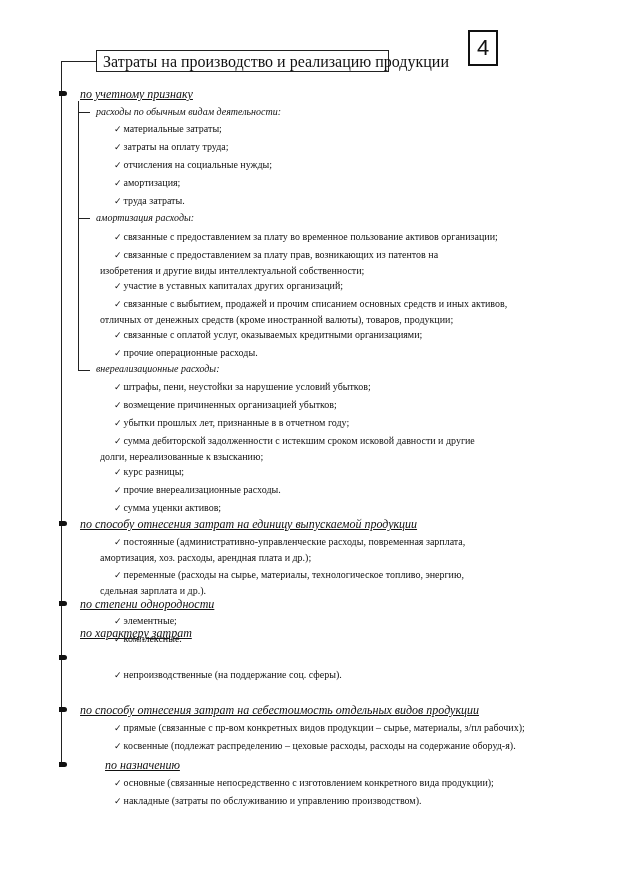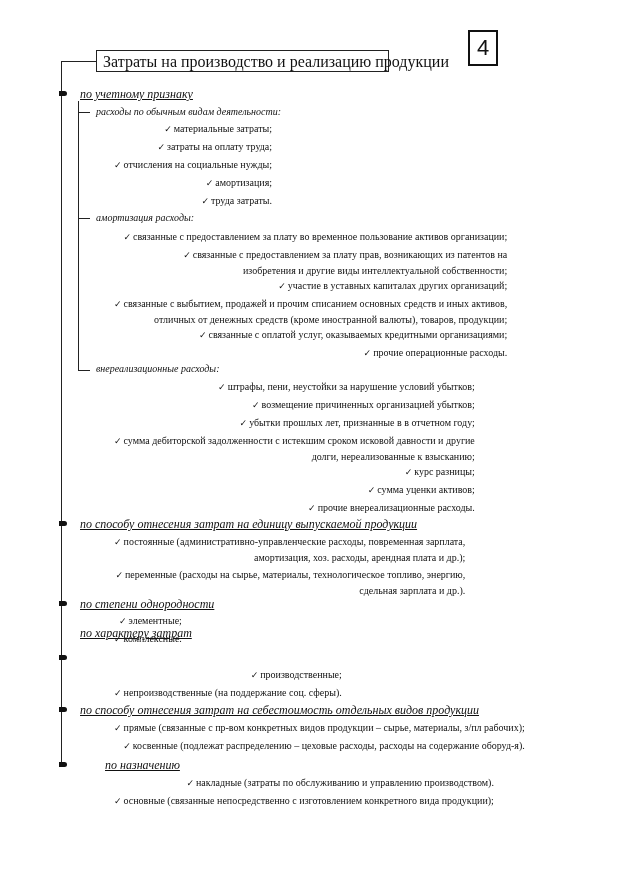--- a/index.html
+++ b/index.html
@@ -8,21 +8,21 @@
     .abs { position: absolute; }
     .title-box { left: 96px; top: 50px; width: 293px; height: 22px; border: 1px solid #222;
                  font-weight: normal; font-size: 16px; line-height: 22px; padding-left: 6px; box-sizing: border-box; white-space: nowrap; }
     .page-num { left: 468px; top: 30px; width: 30px; height: 36px; border: 2px solid #111; box-sizing: border-box;
                 font-family: "Liberation Sans", "DejaVu Sans", sans-serif; font-size: 22px; text-align: center; line-height: 32px; }
     .vline { background: #222; width: 1px; }
     .hline { background: #222; height: 1px; }
     .arrow { width: 8px; height: 5px; background: #111; border-radius: 0 3px 3px 0; }
     .cat { font-style: italic; text-decoration: underline; font-size: 12px; white-space: nowrap; }
     .sub { font-style: italic; font-size: 10px; white-space: nowrap; }
-    .item { font-size: 10px; white-space: nowrap; line-height: 15px; text-align: right; }
+    .item { font-size: 10px; white-space: nowrap; line-height: 15px; }
     .item .chk { font-family: "DejaVu Sans", sans-serif; font-size: 9px; margin-right: 2px; }
     .item .cont { display: block; margin-left: -14px; }
   </style>
 </head>
 <body>
 
 <div class="abs title-box">Затраты на производство и реализацию продукции</div>
 <div class="abs page-num">4</div>
 
 <div class="abs hline" style="left:61px;top:61px;width:35px;"></div>
@@ -59,45 +59,44 @@
   <div class="item" style="height:18px"><span class="chk">✓</span><span>прочие операционные расходы.</span></div>
 </div>
 
 <div class="abs sub" style="left:96px;top:363px;">внереализационные расходы:</div>
 <div class="abs" style="left:114px;top:379px;">
   <div class="item" style="height:18px"><span class="chk">✓</span><span>штрафы, пени, неустойки за нарушение условий убытков;</span></div>
   <div class="item" style="height:18px"><span class="chk">✓</span><span>возмещение причиненных организацией убытков;</span></div>
   <div class="item" style="height:18px"><span class="chk">✓</span><span>убытки прошлых лет, признанные в в отчетном году;</span></div>
   <div class="item"><span class="chk">✓</span><span>сумма дебиторской задолженности с истекшим сроком исковой давности и другие</span><span class="cont">долги, нереализованные к взысканию;</span></div>
   <div class="item" style="height:18px"><span class="chk">✓</span><span>курс  разницы;</span></div>
+  <div class="item" style="height:18px"><span class="chk">✓</span><span>прочие внереализационные  расходы.</span></div>
   <div class="item" style="height:18px"><span class="chk">✓</span><span>сумма уценки активов;</span></div>
-  <div class="item" style="height:18px"><span class="chk">✓</span><span>прочие внереализационные  расходы.</span></div>
 </div>
 
 <div class="abs cat" style="left:80px;top:517px;">по способу отнесения затрат на единицу выпускаемой продукции</div>
 <div class="abs" style="left:114px;top:534px;">
   <div class="item"><span class="chk">✓</span><span>постоянные (административно-управленческие расходы, повременная зарплата,</span><span class="cont">амортизация, хоз. расходы, арендная плата и др.);</span></div>
   <div class="item" style="margin-top:2px"><span class="chk">✓</span><span>переменные (расходы на сырье, материалы, технологическое топливо, энергию,</span><span class="cont">сдельная зарплата и др.).</span></div>
 </div>
 
 <div class="abs cat" style="left:80px;top:597px;">по степени однородности</div>
 <div class="abs" style="left:114px;top:613px;">
   <div class="item" style="height:18px"><span class="chk">✓</span><span>элементные;</span></div>
   <div class="item" style="height:18px"><span class="chk">✓</span><span>комплексные.</span></div>
 </div>
 
 <div class="abs cat" style="left:80px;top:626px;">по характеру затрат</div>
 <div class="abs" style="left:114px;top:667px;">
-  <div class="item" style="height:18px"><span class="chk">✓</span><span>производственные;</span></div>
   <div class="item" style="height:18px"><span class="chk">✓</span><span>непроизводственные (на поддержание соц. сферы).</span></div>
 </div>
 
 <div class="abs cat" style="left:80px;top:703px;">по способу отнесения затрат на себестоимость отдельных видов продукции</div>
 <div class="abs" style="left:114px;top:720px;">
   <div class="item" style="height:18px"><span class="chk">✓</span><span>прямые (связанные с пр-вом конкретных видов продукции – сырье, материалы, з/пл рабочих);</span></div>
   <div class="item" style="height:18px"><span class="chk">✓</span><span>косвенные (подлежат распределению – цеховые расходы, расходы на содержание оборуд-я).</span></div>
 </div>
 
 <div class="abs cat" style="left:80px;top:758px;margin-left:25px;">по назначению</div>
 <div class="abs" style="left:114px;top:775px;">
+  <div class="item" style="height:18px"><span class="chk">✓</span><span>основные (связанные непосредственно с изготовлением конкретного вида продукции);</span></div>
   <div class="item" style="height:18px"><span class="chk">✓</span><span>накладные (затраты по обслуживанию и управлению производством).</span></div>
-  <div class="item" style="height:18px"><span class="chk">✓</span><span>основные (связанные непосредственно с изготовлением конкретного вида продукции);</span></div>
 </div>
 
 </body></html>

